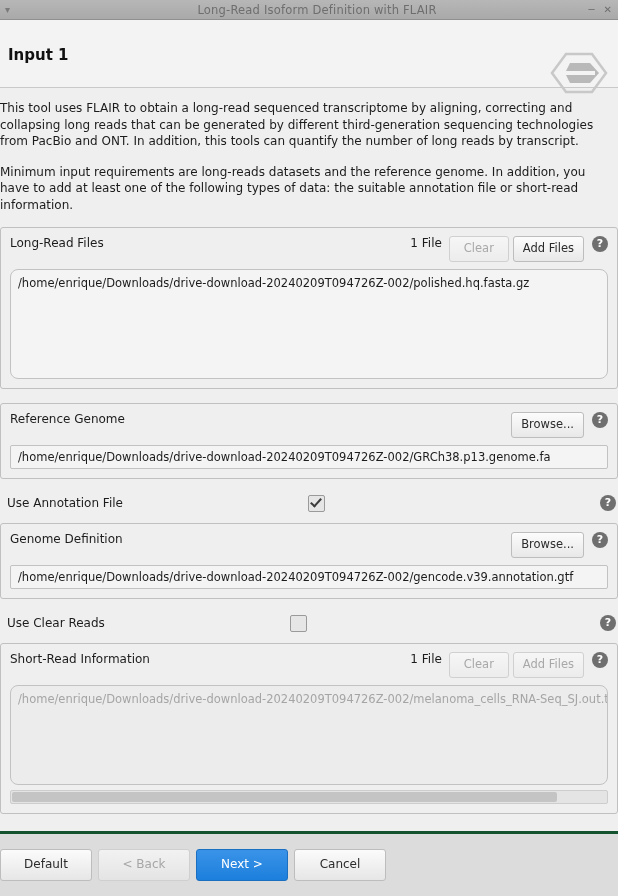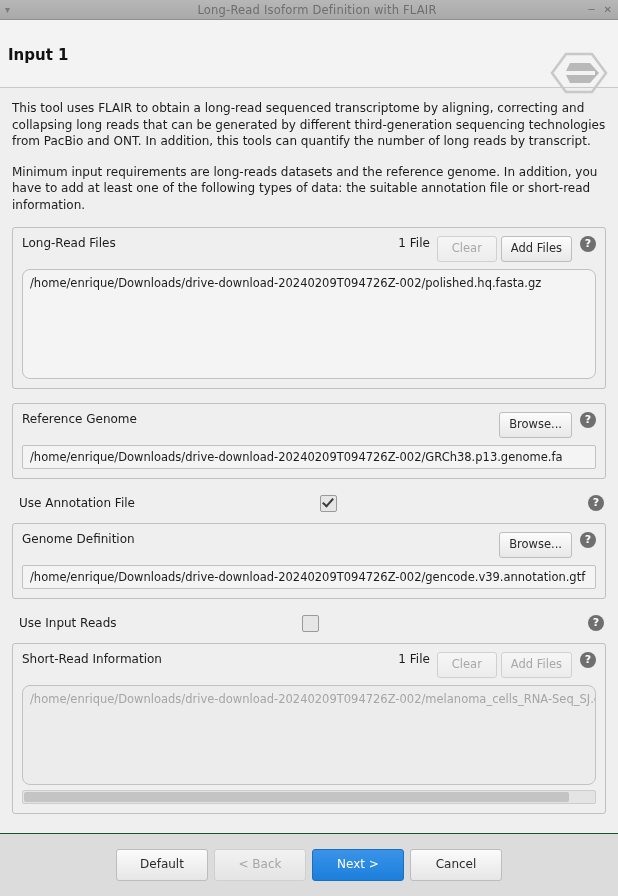--- a/index.html
+++ b/index.html
@@ -78,21 +78,21 @@
     right: 8px;
     top: 30px;
     width: 62px;
     height: 46px;
   }
 
   
   .content {
     flex: 1;
     background: #efefef;
-    padding: 0 12px;
+    padding: 0 0;
     overflow: hidden;
   }
   .intro {
     margin-top: 12px;
     font-size: 12px;
     line-height: 16.5px;
     color: #1c1c1c;
   }
   .intro p { margin: 0 0 0 0; }
   .intro p + p { margin-top: 14px; }
@@ -234,24 +234,24 @@
     border: solid #3c3c3c;
     border-width: 0 2px 2px 0;
     transform: rotate(42deg);
   }
   .checkrow .help { margin-left: auto; }
 
   
   .footer {
     height: 62px;
     background: #dcdcdc;
-    border-top: 1px solid #14532d;
+    border-top: 3px solid #14532d;
     display: flex;
     align-items: center;
-    justify-content: center;
+    justify-content: flex-start;
     gap: 6px;
     flex: none;
   }
   .fbtn {
     width: 90px;
     height: 30px;
     line-height: 28px;
     text-align: center;
     font-size: 12px;
     border-radius: 3px;
@@ -332,21 +332,21 @@
       <div class="group-row">
         <span class="group-label">Genome Definition</span>
         <span class="filecount" style="visibility:hidden">.</span>
         <span class="btn">Browse...</span>
         <span class="help">?</span>
       </div>
       <div class="textfield">/home/enrique/Downloads/drive-download-20240209T094726Z-002/gencode.v39.annotation.gtf</div>
     </div>
 
     <div class="checkrow">
-      <span class="cb-label">Use Input Reads</span>
+      <span class="cb-label">Use Clear Reads</span>
       <span class="checkbox"></span>
       <span class="help">?</span>
     </div>
 
     <div class="group" style="margin-top:6px">
       <div class="group-row">
         <span class="group-label">Short-Read Information</span>
         <span class="filecount">1 File</span>
         <span class="btn disabled">Clear</span>
         <span class="btn disabled">Add Files</span>

